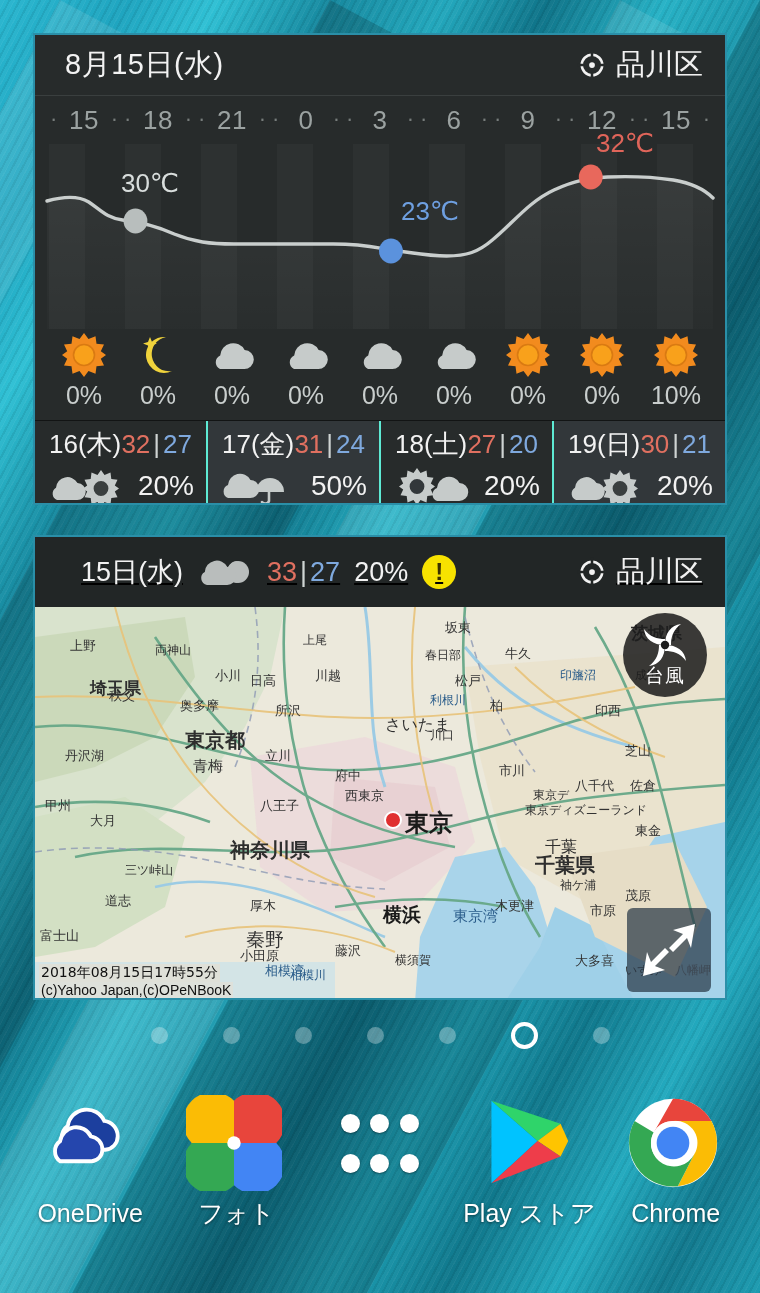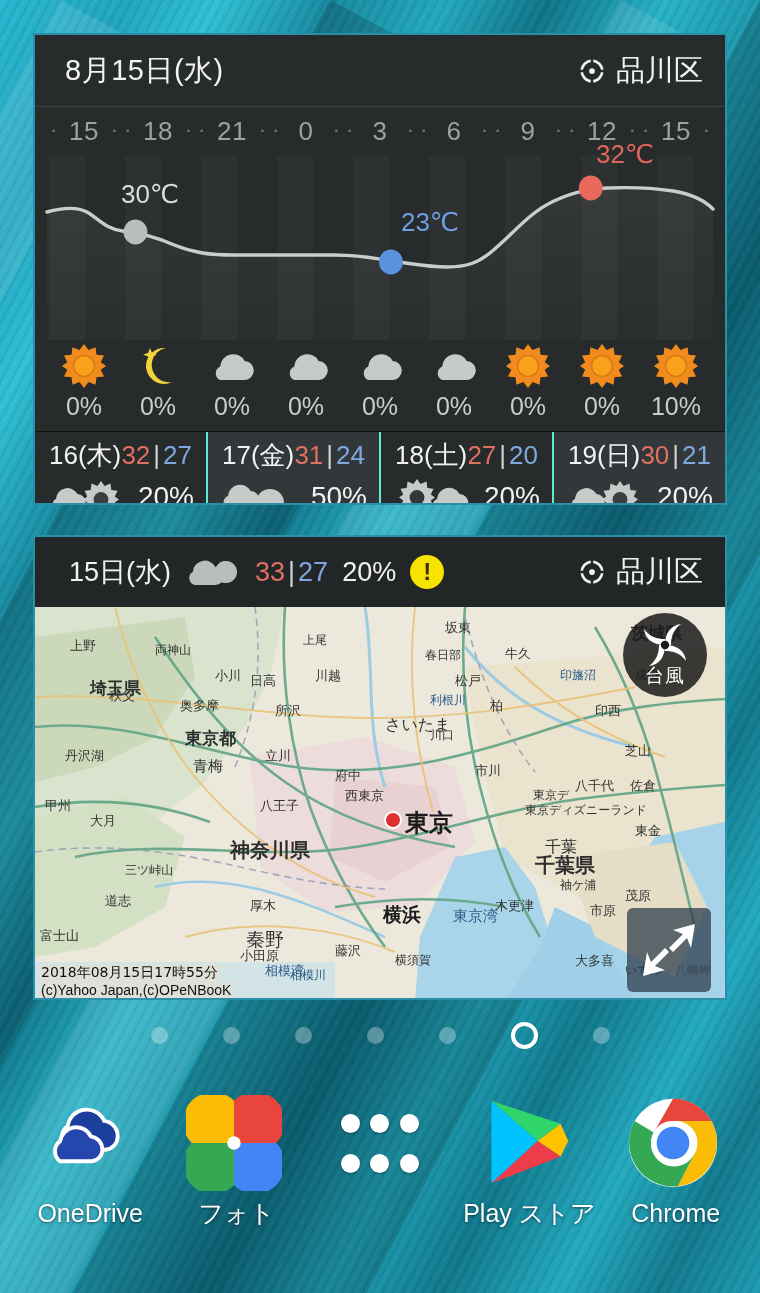--- a/index.html
+++ b/index.html
@@ -49,21 +49,21 @@
     position: absolute;
     background: #272b2b;
     border: 2px solid #2a8fa8;
     overflow: hidden;
   }
   #widget-forecast { left: 33px; top: 33px; width: 694px; height: 472px; }
   #widget-map      { left: 33px; top: 535px; width: 694px; height: 465px; }
 
   
   .wx-header {
-    height: 72px;
+    height: 61px;
     display: flex; align-items: center; justify-content: space-between;
     padding: 0 22px 0 30px;
     border-bottom: 1px solid #3a3f3f;
     background: #272b2b;
   }
   .wx-date { color: #f2f2f2; font-size: 29px; letter-spacing: 0.5px; }
   .loc { display: flex; align-items: center; gap: 9px; }
   .loc-name { color: #f2f2f2; font-size: 29px; }
   .gps-icon { width: 30px; height: 30px; flex: 0 0 auto; }
 
@@ -142,22 +142,23 @@
     display: flex; align-items: center; justify-content: space-between;
     margin-top: 4px;
   }
   .day-ico { width: 78px; height: 40px; }
   .day-pop { color: #f2f2f2; font-size: 28px; }
 
   
   .map-header {
     height: 70px;
     display: flex; align-items: center; justify-content: space-between;
-    padding: 0 22px 0 34px;
+    padding: 0 22px 0 46px;
     background: #222626;
+    text-decoration: underline;
   }
   .mh-left { display: flex; align-items: center; gap: 14px; }
   .mh-date { color: #f2f2f2; font-size: 27px; }
   .mh-ico  { width: 56px; height: 34px; }
   .mh-temps { font-size: 27px; }
   .mh-pop  { color: #f2f2f2; font-size: 27px; }
   .alert-badge {
     width: 34px; height: 34px; border-radius: 50%;
     background: #f7e200;
     display: flex; align-items: center; justify-content: center;
@@ -532,42 +533,42 @@
       <g stroke="#8e9ab5" stroke-width="1.6" stroke-dasharray="7 5" fill="none" opacity="0.8">
         <path d="M0,245 C70,235 140,245 205,260 C260,272 300,280 350,282"></path>
         <path d="M220,0 C228,60 220,110 200,160"></path>
         <path d="M430,10 C445,70 465,120 500,165"></path>
       </g>
 
       <circle cx="358" cy="213" r="8" fill="#e03030" stroke="#ffffff" stroke-width="2"></circle>
     </svg>
 
     <div style="position:absolute;inset:0;pointer-events:none;font-family:'DejaVu Sans',sans-serif;">
-      <span style="position:absolute;left:150px;top:120px;font-size:17px;color:#2e2e2e;font-weight:bold;">東京都</span>
+      <span style="position:absolute;left:150px;top:120px;font-size:20px;color:#2e2e2e;font-weight:bold;">東京都</span>
       <span style="position:absolute;left:370px;top:200px;font-size:24px;color:#1a1a1a;font-weight:bold;">東京</span>
       <span style="position:absolute;left:55px;top:70px;font-size:17px;color:#2e2e2e;font-weight:bold;">埼玉県</span>
       <span style="position:absolute;left:195px;top:230px;font-size:20px;color:#2e2e2e;font-weight:bold;">神奈川県</span>
       <span style="position:absolute;left:500px;top:245px;font-size:20px;color:#2e2e2e;font-weight:bold;">千葉県</span>
       <span style="position:absolute;left:596px;top:15px;font-size:17px;color:#2e2e2e;font-weight:bold;">茨城県</span>
       <span style="position:absolute;left:350px;top:108px;font-size:16px;color:#2e2e2e;">さいたま</span>
       <span style="position:absolute;left:348px;top:295px;font-size:19px;color:#1a1a1a;font-weight:bold;">横浜</span>
       <span style="position:absolute;left:510px;top:230px;font-size:16px;color:#2e2e2e;">千葉</span>
       <span style="position:absolute;left:418px;top:300px;font-size:15px;color:#2a5c8a;">東京湾</span>
       <span style="position:absolute;left:230px;top:355px;font-size:13px;color:#2a5c8a;">相模湾</span>
       <span style="position:absolute;left:35px;top:30px;font-size:13px;color:#333;">上野</span>
       <span style="position:absolute;left:74px;top:48px;font-size:13px;color:#333;margin-top:32px;">秩父</span>
       <span style="position:absolute;left:280px;top:60px;font-size:13px;color:#333;">川越</span>
       <span style="position:absolute;left:240px;top:95px;font-size:13px;color:#333;">所沢</span>
       <span style="position:absolute;left:230px;top:140px;font-size:13px;color:#333;">立川</span>
       <span style="position:absolute;left:225px;top:190px;font-size:13px;color:#333;">八王子</span>
       <span style="position:absolute;left:300px;top:160px;font-size:13px;color:#333;">府中</span>
       <span style="position:absolute;left:310px;top:180px;font-size:13px;color:#333;">西東京</span>
       <span style="position:absolute;left:420px;top:65px;font-size:13px;color:#333;">松戸</span>
       <span style="position:absolute;left:455px;top:90px;font-size:13px;color:#333;">柏</span>
-      <span style="position:absolute;left:440px;top:155px;font-size:13px;color:#333;">市川</span>
+      <span style="position:absolute;left:440px;top:155px;font-size:13px;color:#333;padding-left:24px;">市川</span>
       <span style="position:absolute;left:460px;top:290px;font-size:13px;color:#333;">木更津</span>
       <span style="position:absolute;left:540px;top:170px;font-size:13px;color:#333;">八千代</span>
       <span style="position:absolute;left:595px;top:170px;font-size:13px;color:#333;">佐倉</span>
       <span style="position:absolute;left:560px;top:95px;font-size:13px;color:#333;">印西</span>
       <span style="position:absolute;left:470px;top:38px;font-size:13px;color:#333;">牛久</span>
       <span style="position:absolute;left:410px;top:12px;font-size:13px;color:#333;">坂東</span>
       <span style="position:absolute;left:205px;top:340px;font-size:13px;color:#333;">小田原</span>
       <span style="position:absolute;left:215px;top:290px;font-size:13px;color:#333;">厚木</span>
       <span style="position:absolute;left:211px;top:320px;font-size:19px;color:#333;">秦野</span>
       <span style="position:absolute;left:300px;top:335px;font-size:13px;color:#333;">藤沢</span>

